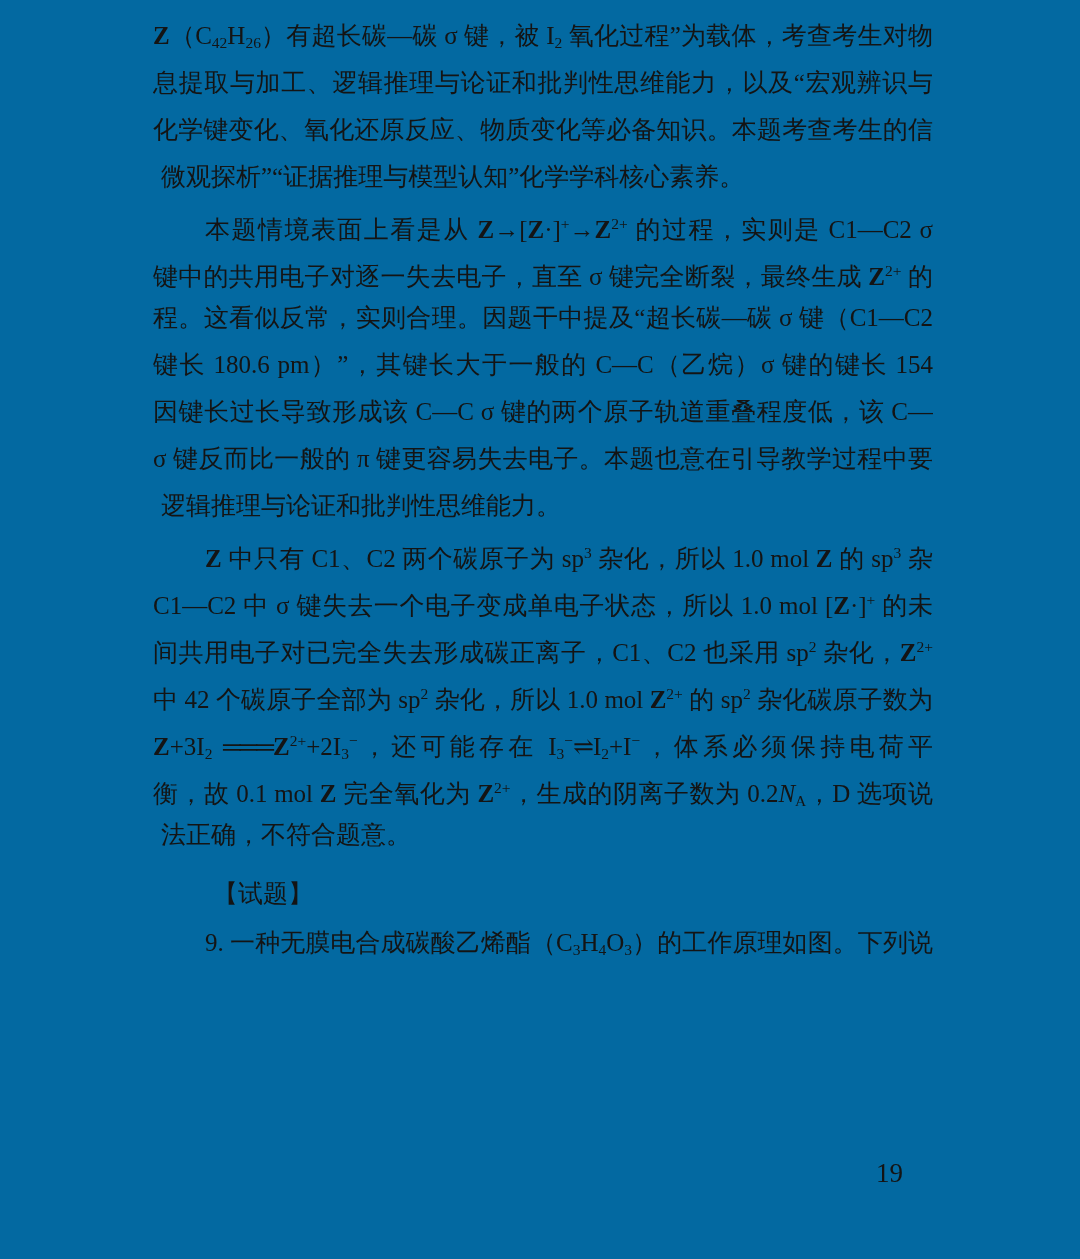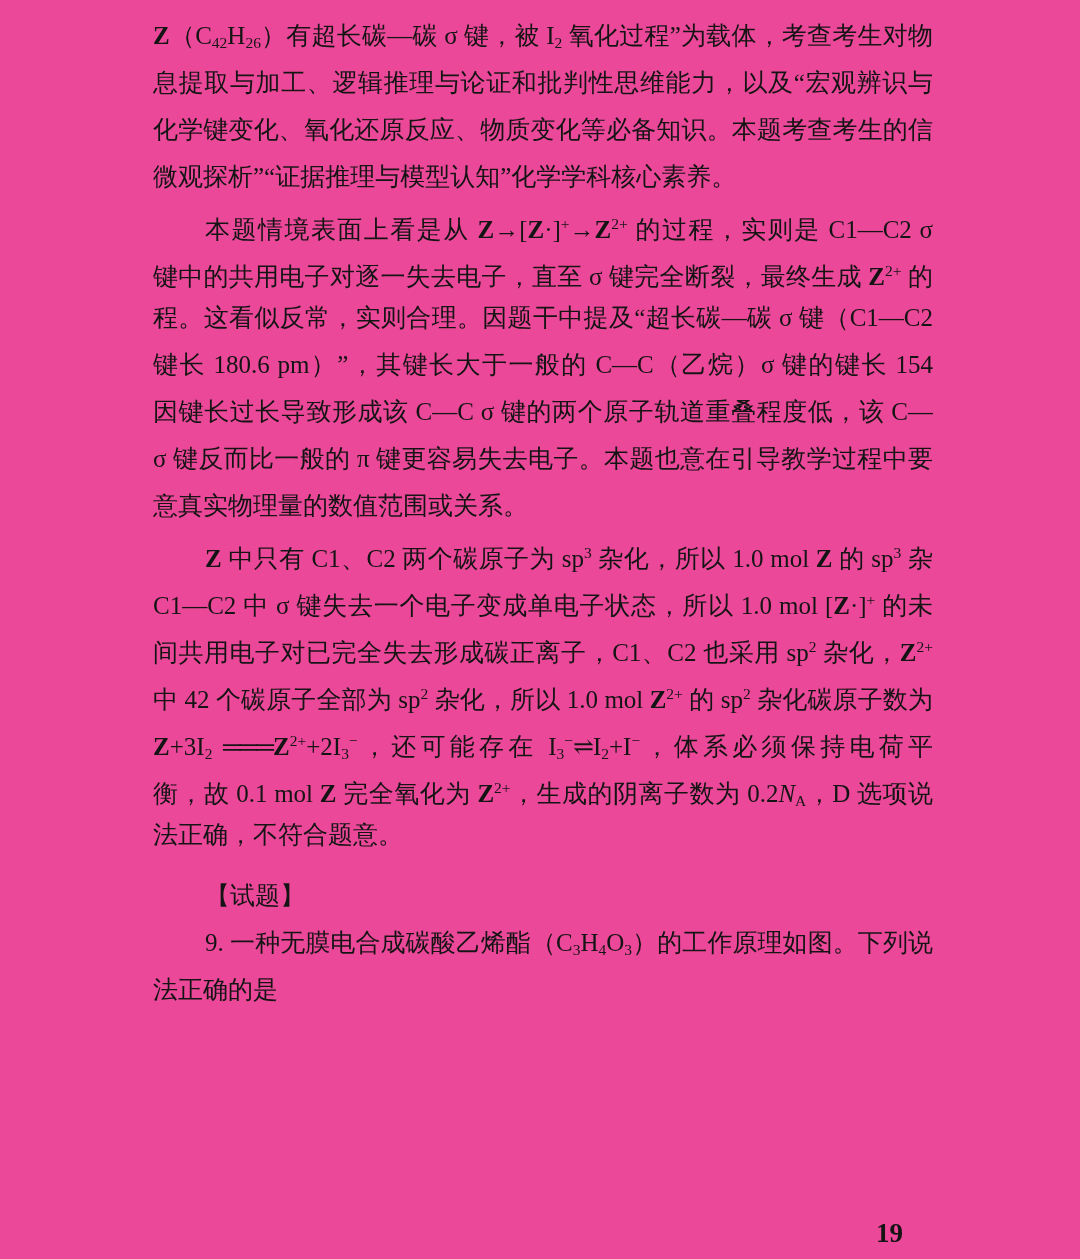--- a/index.html
+++ b/index.html
@@ -12,97 +12,96 @@
     height: 1259px;
     position: relative;
     font-family: "Liberation Serif", "DejaVu Serif", serif;
     color: #141414;
   }
   .page {
     position: absolute;
     left: 0; top: 0;
     width: 1080px;
     height: 1259px;
-    background: #ec4899;
+    background: #0369a1;
     overflow: hidden;
   }
   .content {
     position: absolute;
     left: 153px;
     top: 12px;
     width: 780px;
     font-size: 25px;
     line-height: 47px;
   }
   .paragraph { margin: 0; }
-  .paragraph.space-before { margin-top: 14px; }
+  .paragraph.space-before { margin-top: 14px; font-family: Liberation Mono, monospace; }
   .line {
     height: 47px;
     overflow: hidden;
     text-align: justify;
     text-align-last: justify;
     text-justify: inter-character;
   }
   .line.end {
     text-align-last: left;
+    margin-left: 8px;
   }
   .line.indent {
     text-indent: 52px;
   }
   .seg-b { font-weight: bold; }
   .seg-i { font-style: italic; }
   .seg-sub {
     font-size: 0.62em;
     vertical-align: -0.28em;
   }
   .seg-sup {
     font-size: 0.62em;
     vertical-align: 0.55em;
   }
   .seg-eq { letter-spacing: -1px; }
   .page-number {
     position: absolute;
     left: 876px;
-    top: 1218px;
+    top: 1158px;
     font-size: 27px;
     color: #141414;
-    font-weight: bold;
   }
 </style>
 </head>
 <body>
 
 <div class="page">
   <div class="content">
       <div class="paragraph">
         <div class="line"><span class="seg-b">Z</span><span>（C</span><span class="seg-sub">42</span><span>H</span><span class="seg-sub">26</span><span>）有超长碳—碳 σ 键，被 I</span><span class="seg-sub">2</span><span> 氧化过程”为载体，考查考生对物</span></div>
         <div class="line"><span>息提取与加工、逻辑推理与论证和批判性思维能力，以及“宏观辨识与</span></div>
         <div class="line"><span>化学键变化、氧化还原反应、物质变化等必备知识。本题考查考生的信</span></div>
         <div class="line end"><span>微观探析”“证据推理与模型认知”化学学科核心素养。</span></div>
       </div>
       <div class="paragraph">
         <div class="line indent"><span>本题情境表面上看是从 </span><span class="seg-b">Z</span><span>→[</span><span class="seg-b">Z</span><span>·]</span><span class="seg-sup">+</span><span>→</span><span class="seg-b">Z</span><span class="seg-sup">2+</span><span> 的过程，实则是 C1—C2 σ</span></div>
         <div class="line"><span>键中的共用电子对逐一失去电子，直至 σ 键完全断裂，最终生成 </span><span class="seg-b">Z</span><span class="seg-sup">2+</span><span> 的过</span></div>
         <div class="line"><span>程。这看似反常，实则合理。因题干中提及“超长碳—碳 σ 键（C1—C2</span></div>
         <div class="line"><span>键长 180.6 pm）”，其键长大于一般的 C—C（乙烷）σ 键的键长 154 pm，</span></div>
         <div class="line"><span>因键长过长导致形成该 C—C σ 键的两个原子轨道重叠程度低，该 C—C</span></div>
         <div class="line"><span>σ 键反而比一般的 π 键更容易失去电子。本题也意在引导教学过程中要注</span></div>
-        <div class="line end"><span>意真实物理量的数值范围或关系。</span></div>
+        <div class="line end"><span>逻辑推理与论证和批判性思维能力。</span></div>
       </div>
       <div class="paragraph">
         <div class="line indent"><span class="seg-b">Z</span><span> 中只有 C1、C2 两个碳原子为 sp</span><span class="seg-sup">3</span><span> 杂化，所以 1.0 mol </span><span class="seg-b">Z</span><span> 的 sp</span><span class="seg-sup">3</span><span> 杂</span></div>
         <div class="line"><span>C1—C2 中 σ 键失去一个电子变成单电子状态，所以 1.0 mol [</span><span class="seg-b">Z</span><span>·]</span><span class="seg-sup">+</span><span> 的未</span></div>
         <div class="line"><span>间共用电子对已完全失去形成碳正离子，C1、C2 也采用 sp</span><span class="seg-sup">2</span><span> 杂化，</span><span class="seg-b">Z</span><span class="seg-sup">2+</span></div>
         <div class="line"><span>中 42 个碳原子全部为 sp</span><span class="seg-sup">2</span><span> 杂化，所以 1.0 mol </span><span class="seg-b">Z</span><span class="seg-sup">2+</span><span> 的 sp</span><span class="seg-sup">2</span><span> 杂化碳原子数为</span></div>
         <div class="line"><span class="seg-b">Z</span><span>+3I</span><span class="seg-sub">2</span><span> </span><span class="seg-eq">═══</span><span class="seg-b">Z</span><span class="seg-sup">2+</span><span>+2I</span><span class="seg-sub">3</span><span class="seg-sup">−</span><span>，还可能存在 I</span><span class="seg-sub">3</span><span class="seg-sup">−</span><span class="seg-eq">⇌</span><span>I</span><span class="seg-sub">2</span><span>+I</span><span class="seg-sup">−</span><span>，体系必须保持电荷平</span></div>
         <div class="line"><span>衡，故 0.1 mol </span><span class="seg-b">Z</span><span> 完全氧化为 </span><span class="seg-b">Z</span><span class="seg-sup">2+</span><span>，生成的阴离子数为 0.2</span><span class="seg-i">N</span><span class="seg-sub">A</span><span>，D 选项说</span></div>
         <div class="line end"><span>法正确，不符合题意。</span></div>
       </div>
       <div class="paragraph space-before">
         <div class="line indent end"><span>【试题】</span></div>
       </div>
       <div class="paragraph">
         <div class="line indent"><span>9. 一种无膜电合成碳酸乙烯酯（C</span><span class="seg-sub">3</span><span>H</span><span class="seg-sub">4</span><span>O</span><span class="seg-sub">3</span><span>）的工作原理如图。下列说</span></div>
-        <div class="line end"><span>法正确的是</span></div>
       </div>
     </div>
   <div class="page-number">19</div>
 </div>
 
 </body></html>

